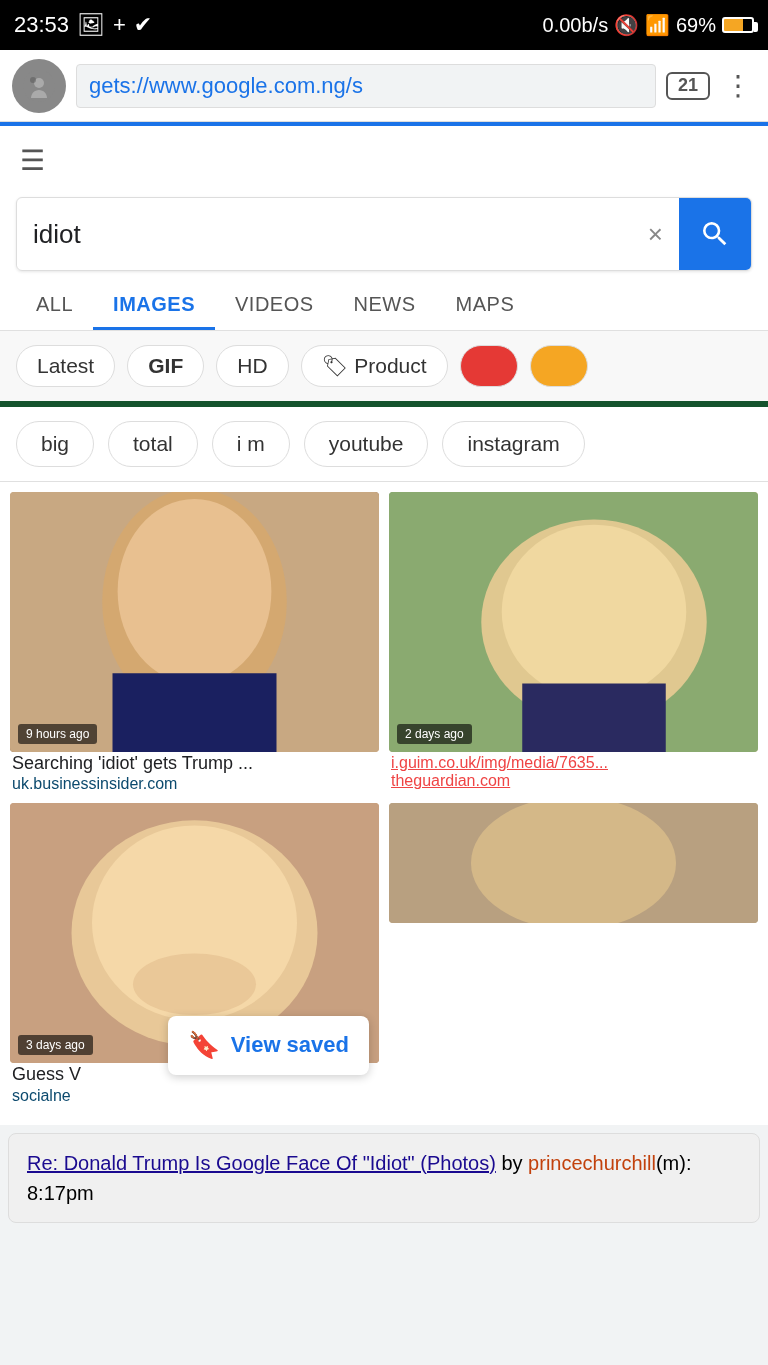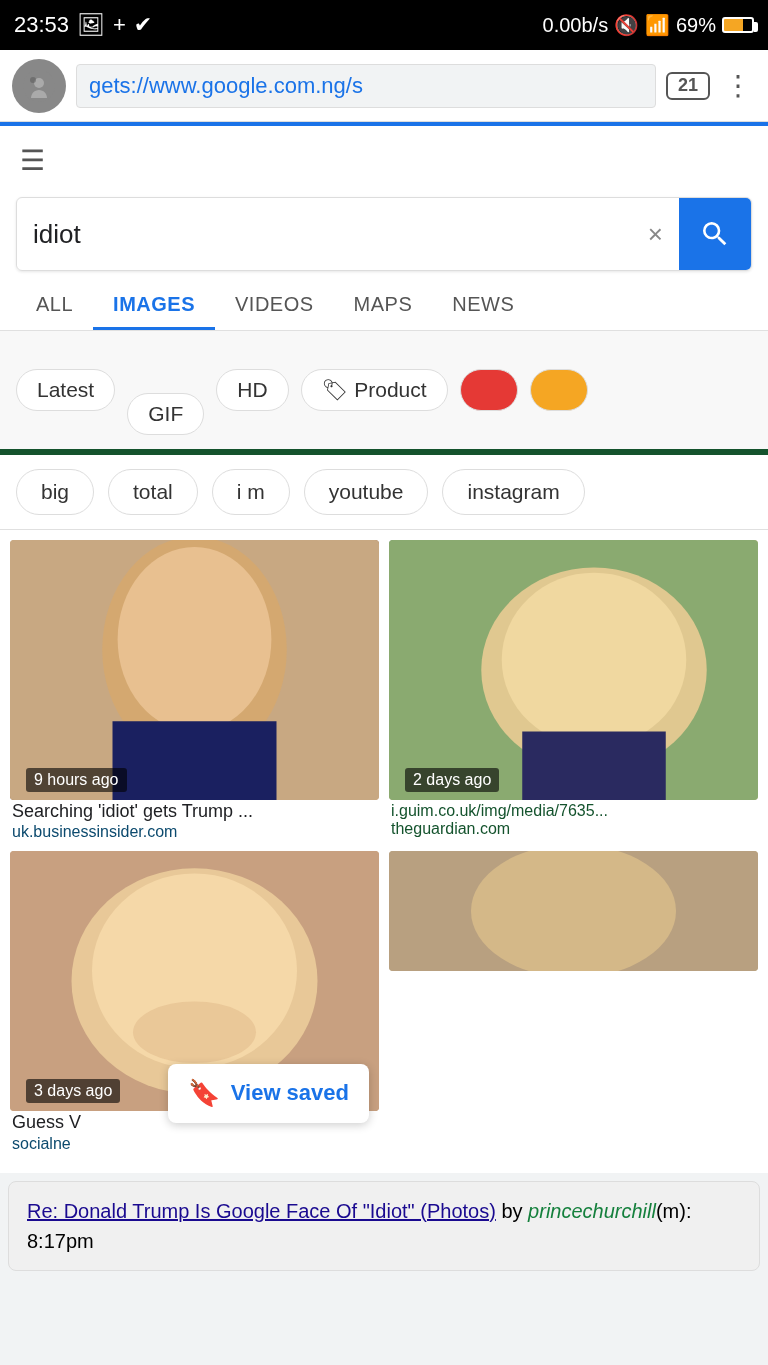--- a/index.html
+++ b/index.html
@@ -211,21 +211,21 @@
       align-items: center;
       padding: 8px 20px;
       border: 1px solid #ddd;
       border-radius: 24px;
       background: #fff;
       font-size: 21px;
       color: #333;
       white-space: nowrap;
       cursor: pointer;
     }
-    .filter-chip.bold { font-weight: normal; margin-top: 48px; }
+    .filter-chip.bold { font-weight: bold; }
     .filter-chip-color {
       width: 58px;
       height: 42px;
       border-radius: 24px;
       border: 1px solid #ddd;
       cursor: pointer;
     }
 
     
     .suggestions-row {
@@ -281,24 +281,24 @@
     }
     .image-thumb.trump4 {
       background: linear-gradient(135deg, #c8a080 0%, #e8c8a0 30%, #d0a870 50%, #b88860 80%);
     }
     .image-thumb.trump5 {
       background: linear-gradient(135deg, #b8a080 0%, #d0b890 50%, #c0a878 100%);
     }
     .time-badge {
       position: absolute;
       bottom: 8px;
-      left: 16px;
+      left: 8px;
       background: rgba(0,0,0,0.6);
       color: #fff;
-      font-size: 16px;
+      font-size: 12px;
       padding: 3px 8px;
       border-radius: 3px;
     }
     .image-caption {
       font-size: 18px;
       color: #202124;
       padding: 0 2px;
       line-height: 1.3;
     }
     .image-source {
@@ -336,22 +336,21 @@
       padding: 14px 18px;
       margin: 8px;
       font-size: 20px;
       line-height: 1.5;
     }
     .notif-link {
       color: #1a0a90;
       text-decoration: underline;
     }
     .notif-author {
-      color: #15803d;
-      font-style: italic;
+      color: #c2410c;
     }
   </style>
 </head>
 <body>
 
 <div class="status-bar">
   <div class="status-left">
     <span>23:53</span>
     <span>🖼</span>
     <span>+</span>
@@ -397,22 +396,22 @@
           <path d="M15.5 14h-.79l-.28-.27A6.471 6.471 0 0 0 16 9.5 6.5 6.5 0 1 0 9.5 16c1.61 0 3.09-.59 4.23-1.57l.27.28v.79l5 4.99L20.49 19l-4.99-5zm-6 0C7.01 14 5 11.99 5 9.5S7.01 5 9.5 5 14 7.01 14 9.5 11.99 14 9.5 14z"></path>
         </svg>
       </div>
     </div>
   </div>
 
   <div class="search-tabs">
     <div class="tab-item">ALL</div>
     <div class="tab-item active">IMAGES</div>
     <div class="tab-item">VIDEOS</div>
+    <div class="tab-item">NEWS</div>
     <div class="tab-item">MAPS</div>
-    <div class="tab-item">NEWS</div>
   </div>
 
   <div class="filter-row">
     <div class="filter-chip">Latest</div>
     <div class="filter-chip bold">GIF</div>
     <div class="filter-chip">HD</div>
     <div class="filter-chip">
       <span style="margin-right:6px">🏷</span>Product
     </div>
     <div class="filter-chip-color" style="background:#e53935;"></div>
@@ -448,21 +447,21 @@
       <div class="image-thumb trump2">
         <svg width="100%" height="100%" viewBox="0 0 360 260" preserveAspectRatio="xMidYMid slice">
           <rect width="360" height="260" fill="#8aaa70"></rect>
           <ellipse cx="200" cy="130" rx="110" ry="100" fill="#e0c890"></ellipse>
           <ellipse cx="200" cy="120" rx="90" ry="85" fill="#f0d8a0"></ellipse>
           <rect x="130" y="190" width="140" height="70" fill="#2a2a60"></rect>
         </svg>
         <div class="time-badge">2 days ago</div>
       </div>
       <div class="image-caption"></div>
-      <div class="image-source" style="font-size:16px;color:#14532d;padding:2px;">i.guim.co.uk/img/media/7635...<br>theguardian.com</div>
+      <div class="image-source" style="font-size:16px;color:#ef4444;padding:2px;text-decoration:underline;">i.guim.co.uk/img/media/7635...<br>theguardian.com</div>
     </div>
 
 
     <div class="image-card" style="position:relative;">
       <div class="image-thumb trump4">
         <svg width="100%" height="100%" viewBox="0 0 360 260" preserveAspectRatio="xMidYMid slice">
           <rect width="360" height="260" fill="#c8a080"></rect>
           <ellipse cx="180" cy="130" rx="120" ry="110" fill="#e8c898"></ellipse>
           <ellipse cx="180" cy="120" rx="100" ry="95" fill="#f5d8a8"></ellipse>
           <ellipse cx="180" cy="180" rx="60" ry="30" fill="#e0b888" opacity="0.5"></ellipse>

